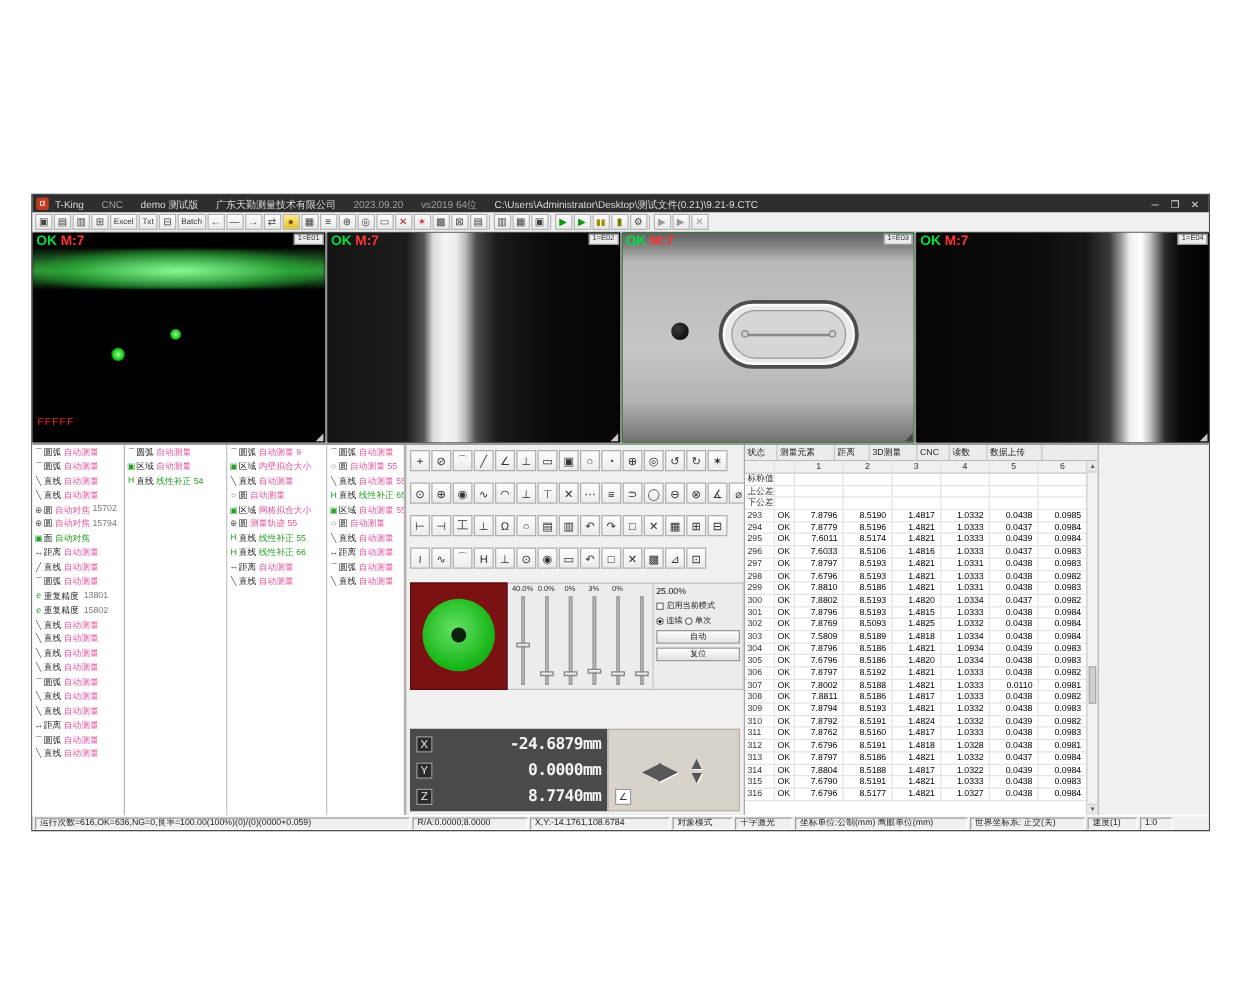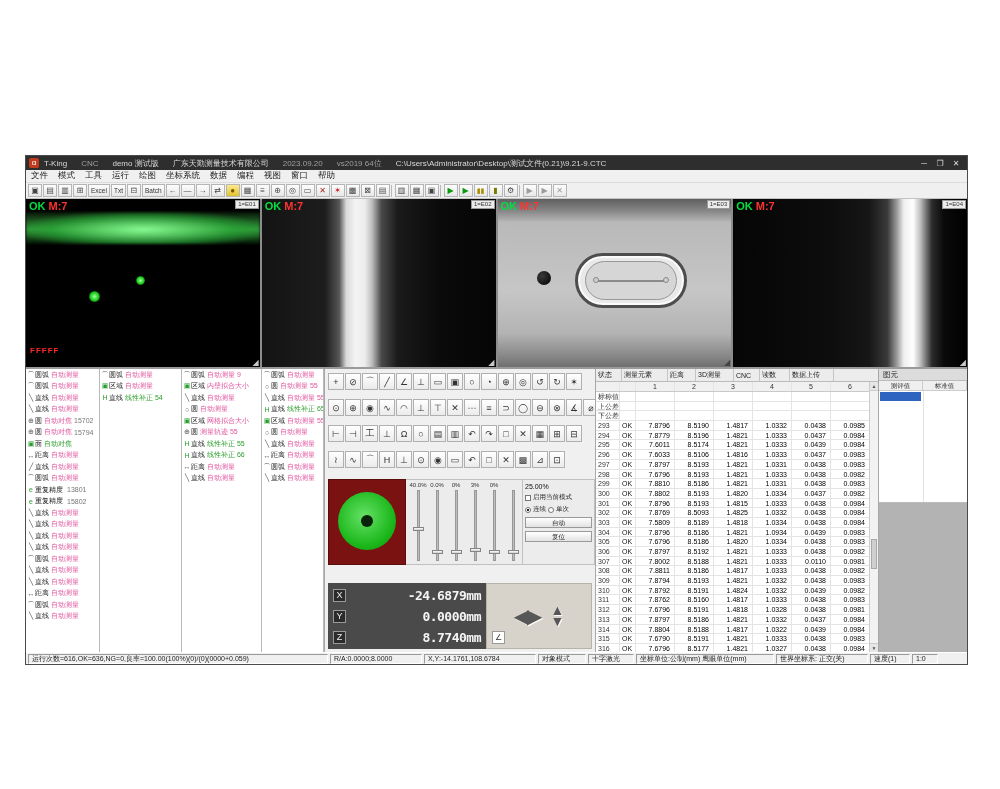--- a/index.html
+++ b/index.html
@@ -42,21 +42,21 @@
   color:#333;font-size:6px;line-height:7px;padding:0 2px}
 .grip{position:absolute;right:1px;bottom:0;color:#c8c8c8;font-size:8px;z-index:6;line-height:8px}
 .cam.light-bg .grip{color:#444}
 
 .beam{position:absolute;left:0;right:0;top:8%;height:19%;filter:blur(1px);
   background:radial-gradient(ellipse at 50% 55%,rgba(140,255,150,.95),rgba(40,170,55,.6) 55%,rgba(0,40,0,0) 78%),
   linear-gradient(180deg,rgba(35,80,35,.25),rgba(60,190,70,.8) 55%,rgba(8,50,12,.3))}
 .gdot{position:absolute;border-radius:50%;background:radial-gradient(circle,#9dff9d,#16c816 55%,rgba(0,80,0,0) 85%)}
 .gdot.d1{left:27%;top:55%;width:11px;height:11px}
 .gdot.d2{left:47%;top:46%;width:9px;height:9px}
-.extra-text{position:absolute;left:4px;bottom:12px;color:#ff2a2a;font-size:8px;font-weight:bold;letter-spacing:1px;z-index:5}
+.extra-text{position:absolute;left:4px;bottom:12px;color:#ff2a2a;font-size:8px;font-weight:normal;letter-spacing:1px;z-index:5}
 
 .stripe2{position:absolute;inset:0;background:linear-gradient(90deg,#131313 0%,#1d1d1d 27%,#565656 33%,
   #d9d9d9 36%,#f4f4f4 40%,#ececec 44%,#bdbdbd 47%,#4a4a4a 51%,#1a1a1a 58%,#0a0a0a 76%,#050505 100%)}
 
 .scene3{position:absolute;inset:0;background:linear-gradient(180deg,#5f5f5f 0,#868686 7%,#b9b9b9 14%,
   #c6c6c6 55%,#b3b3b3 80%,#8d8d8d 92%,#6f6f6f 100%)}
 .hole{position:absolute;left:17%;top:43%;width:14px;height:14px;border-radius:50%;
   background:radial-gradient(circle at 35% 35%,#3a3a3a,#000)}
 .slot{position:absolute;left:33%;top:32%;width:48%;height:33%;border-radius:999px;background:#e9e9e9;
   border:3px solid #4d4d4d;box-shadow:inset 0 0 0 2px #fbfbfb}
@@ -165,44 +165,20 @@
     <span class="tseg dim">2023.09.20</span>
     <span class="tseg dim">vs2019 64位</span>
     <span class="tseg">C:\Users\Administrator\Desktop\测试文件(0.21)\9.21-9.CTC</span>
     <span class="win-btns">
       <span class="win-btn">─</span>
       <span class="win-btn">❐</span>
       <span class="win-btn">✕</span>
     </span>
   </div>
 
-  <div class="menubar">
-
-      <span class="menu-item">文件</span>
-
-      <span class="menu-item">模式</span>
-
-      <span class="menu-item">工具</span>
-
-      <span class="menu-item">运行</span>
-
-      <span class="menu-item">绘图</span>
-
-      <span class="menu-item">坐标系统</span>
-
-      <span class="menu-item">数据</span>
-
-      <span class="menu-item">编程</span>
-
-      <span class="menu-item">视图</span>
-
-      <span class="menu-item">窗口</span>
-
-      <span class="menu-item">帮助</span>
-    </div>
 
   <div class="toolbar">
 
       <span class="tbtn">
         <span>▣</span>
       </span>
 
       <span class="tbtn">
         <span>▤</span>
       </span>
@@ -1187,33 +1163,20 @@
             <span class="dtc c7">0.0984</span>
           </div>
         </div>
       <div class="vscroll">
         <div class="vs-btn">▲</div>
         <div class="vs-thumb"></div>
         <div class="vs-btn dn">▼</div>
       </div>
     </div>
 
-    <div class="rightpanel">
-      <div class="rp-title">图元</div>
-      <div class="rp-cols">
-
-      <span class="rp-col">测评值</span>
-          <span class="rp-col">标准值</span>
-        </div>
-      <div class="rp-body">
-        <div class="rp-div"></div>
-        <div class="rp-blue"></div>
-      </div>
-      <div class="rp-gray"></div>
-    </div>
   </div>
 
   <div class="statusbar">
 
   <span class="sseg" style="width: 300px;">运行次数=616,OK=636,NG=0,良率=100.00(100%)(0)/(0)(0000+0.059)</span>
       <span class="sseg" style="width: 92px;">R/A:0.0000;8.0000</span>
       <span class="sseg" style="width: 112px;">X,Y:-14.1761,108.6784</span>
       <span class="sseg" style="width: 48px;">对象模式</span>
       <span class="sseg" style="width: 46px;">十字激光</span>
       <span class="sseg" style="width: 138px;">坐标单位:公制(mm) 鹰眼单位(mm)</span>

